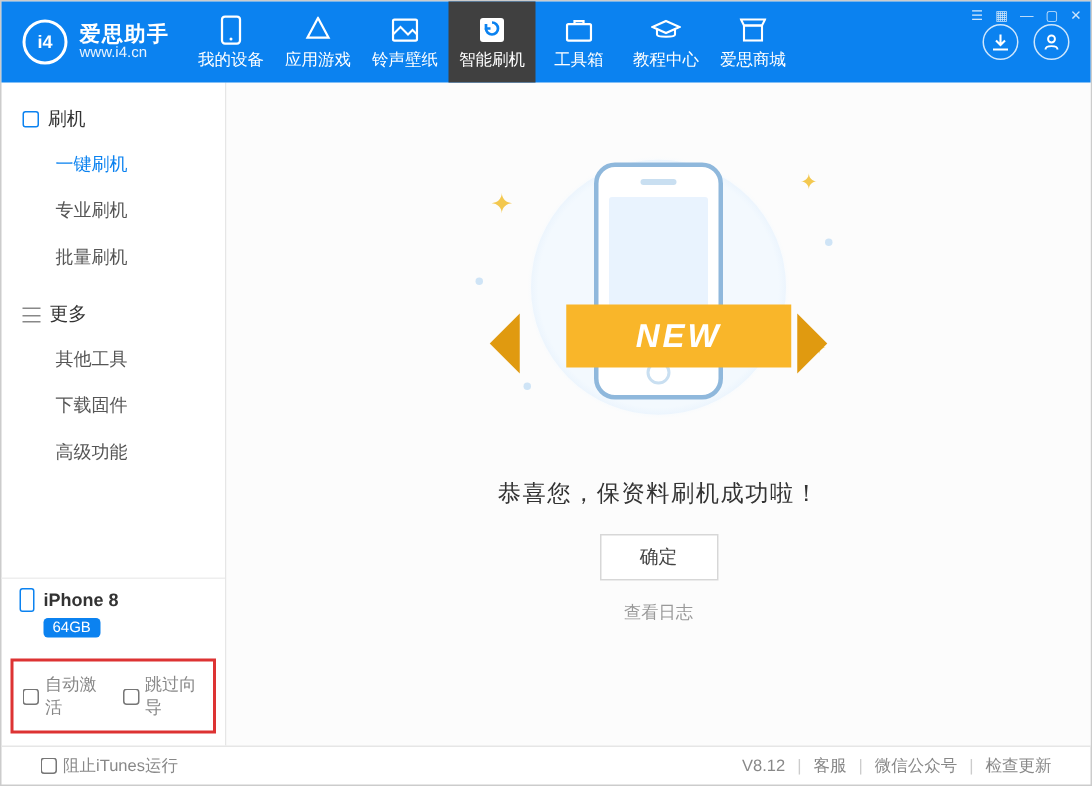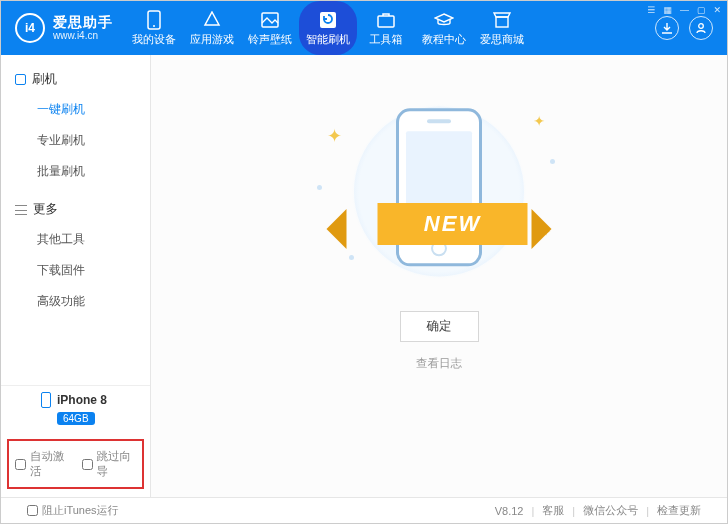--- a/index.html
+++ b/index.html
@@ -8,21 +8,21 @@
 
 
 .header { height: 54px; background: #0b82f0; display: flex; align-items: center; color: #fff; position: relative; }
 .logo-block { display: flex; align-items: center; padding: 0 12px 0 14px; gap: 8px; }
 .logo-circle { width: 30px; height: 30px; border-radius: 50%; border: 2px solid #fff; display: flex; align-items: center; justify-content: center; font-size: 12px; font-weight: bold; color:#fff; }
 .logo-text { display: flex; flex-direction: column; line-height: 1.1; }
 .logo-text .title { font-size: 14px; font-weight: bold; letter-spacing: 1px; }
 .logo-text .sub { font-size: 10px; opacity: .9; }
 .tabs { display: flex; height: 100%; }
 .tab { width: 58px; display: flex; flex-direction: column; align-items: center; justify-content: center; gap: 2px; font-size: 11px; cursor: pointer; }
-.tab.active { background: #1d4ed8; border-radius: 21px; }
+.tab.active { background: #404040; }
 .tab .ticon { width: 20px; height: 20px; display:flex; align-items:center; justify-content:center; }
 .spacer { flex: 1; }
 .win-ctrls { position: absolute; top: 4px; right: 6px; display: flex; gap: 8px; font-size: 9px; color:#cfe6fb; }
 .win-ctrls span { cursor: pointer; }
 .head-right { display: flex; gap: 10px; padding-right: 14px; align-items:center; }
 .circ-btn { width: 24px; height: 24px; border: 1.5px solid rgba(255,255,255,.8); border-radius: 50%; display:flex; align-items:center; justify-content:center; cursor:pointer; }
 
 
 .body { flex: 1; display: flex; min-height: 0; }
 .sidebar { width: 150px; border-right: 1px solid #e6e6e6; display:flex; flex-direction:column; }
@@ -31,21 +31,21 @@
 .side-group-hd .sq { width:11px; height:11px; border:1.5px solid #0b82f0; border-radius:2px; }
 .side-group-hd .bars { width:12px; height:10px; border-top:1.5px solid #888; border-bottom:1.5px solid #888; position:relative; }
 .side-group-hd .bars::after { content:""; position:absolute; left:0; right:0; top:4px; border-top:1.5px solid #888; }
 .side-item { padding: 7px 14px 7px 36px; font-size: 12px; color:#555; cursor:pointer; }
 .side-item.active { color:#0b82f0; }
 
 .side-bottom { border-top: 1px solid #eee; }
 .mode-row { display:flex; align-items:center; gap:6px; padding: 8px 12px; font-size:12px; color:#333; }
 .mode-row .ic { width:16px; height:16px; border:1.5px solid #0b82f0; border-radius:50%; position:relative; }
 .mode-row .ic::after{content:""; position:absolute; inset:3px; border:1.5px solid #0b82f0; border-left:none; border-bottom:none; transform:rotate(45deg);}
-.dev-row { padding: 6px 12px 10px; font-size:12px; color:#333;margin-left:28px; }
+.dev-row { padding: 6px 12px 10px; font-size:12px; color:#333; }
 .dev-row .devname{ display:flex; align-items:center; gap:6px; font-weight:600;}
 .dev-row .devname .ph{ width:10px; height:16px; border:1.5px solid #0b82f0; border-radius:2px;}
 .badge { display:inline-block; margin-top:4px; background:#0b82f0; color:#fff; font-size:10px; border-radius:3px; padding:1px 6px; margin-left:16px;}
 .opt-row { border:2px solid #d33; margin: 4px 6px 8px; padding: 8px 6px; display:flex; gap:12px; font-size:11.5px; color:#888; }
 .opt-row label{ display:flex; align-items:center; gap:4px; cursor:pointer;}
 .opt-row input{ width:11px; height:11px; }
 
 
 .main { flex:1; display:flex; flex-direction:column; align-items:center; justify-content:flex-start; padding-top: 50px; background:#fcfcfc; }
 .illus { width: 260px; height: 190px; position:relative; }
@@ -231,20 +231,21 @@
           <span class="dot d3"></span>
         <div class="phone">
             <div class="screen"></div>
           </div>
         <div class="ribbon">
           <div class="rib-end rib-l"></div>
           <div class="rib-body">NEW</div>
           <div class="rib-end rib-r"></div>
         </div>
       </div>
+      <div class="success-text">恭喜您，保资料刷机成功啦！</div>
       <button class="ok-btn">确定</button>
       <div class="log-link">查看日志</div>
     </div>
   </div>
 
   <div class="footer">
     <label class="left">
       <input type="checkbox" style="">
       <span>阻止iTunes运行</span>
     </label>

